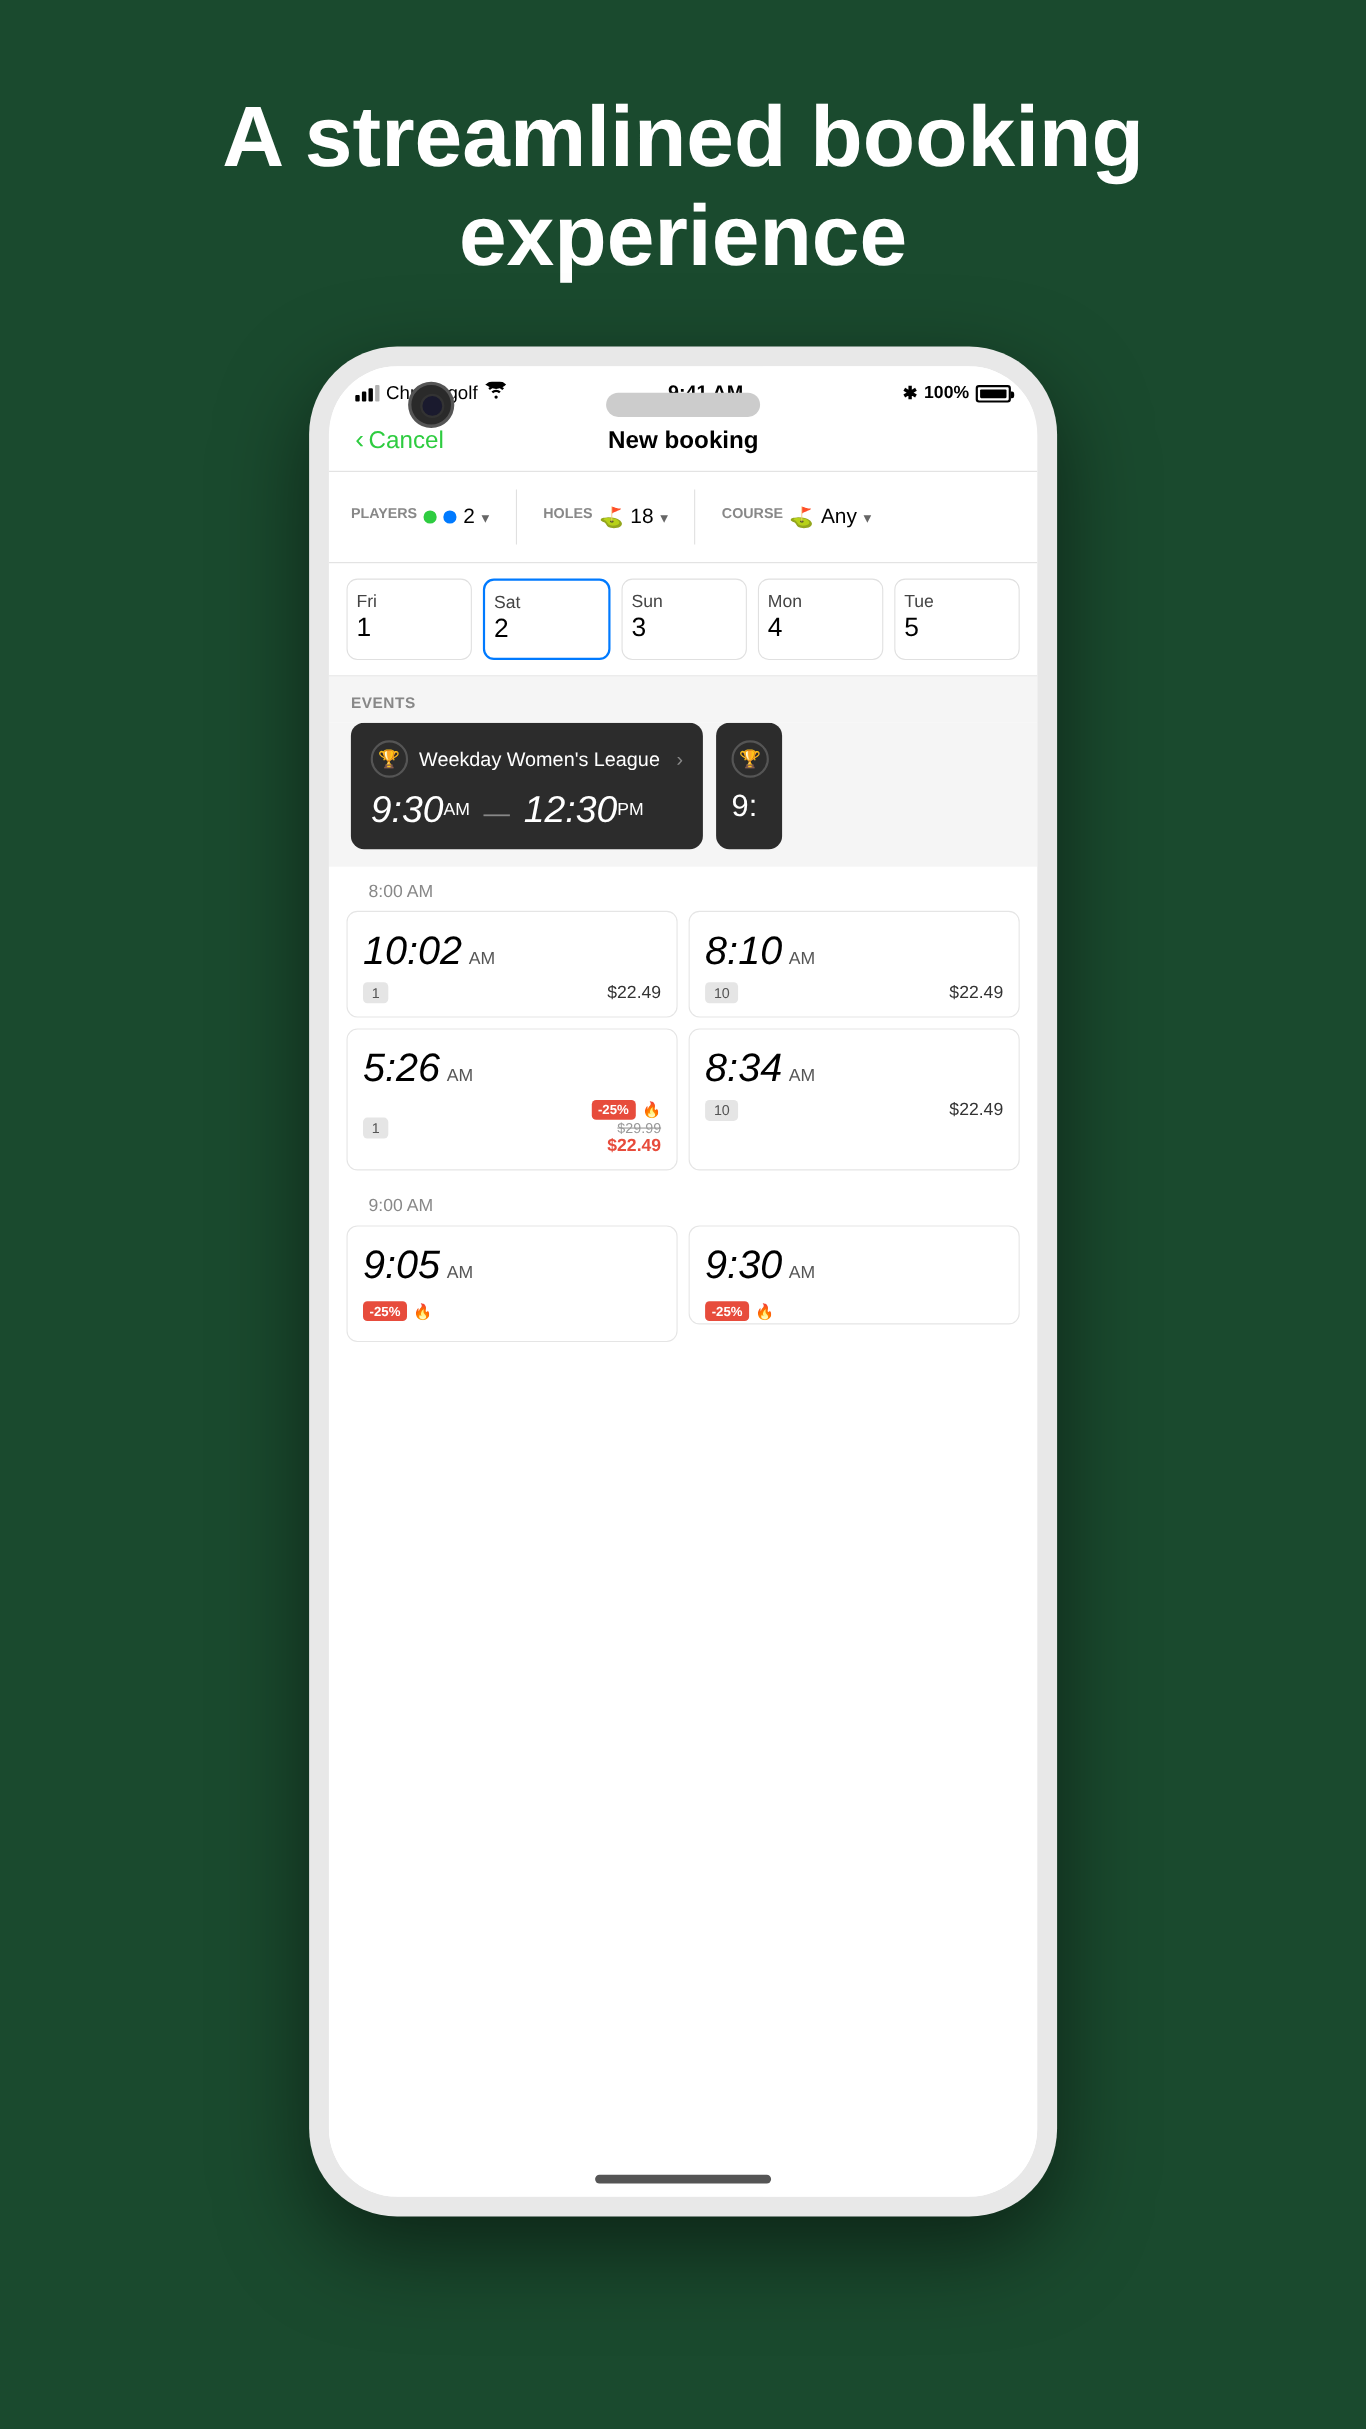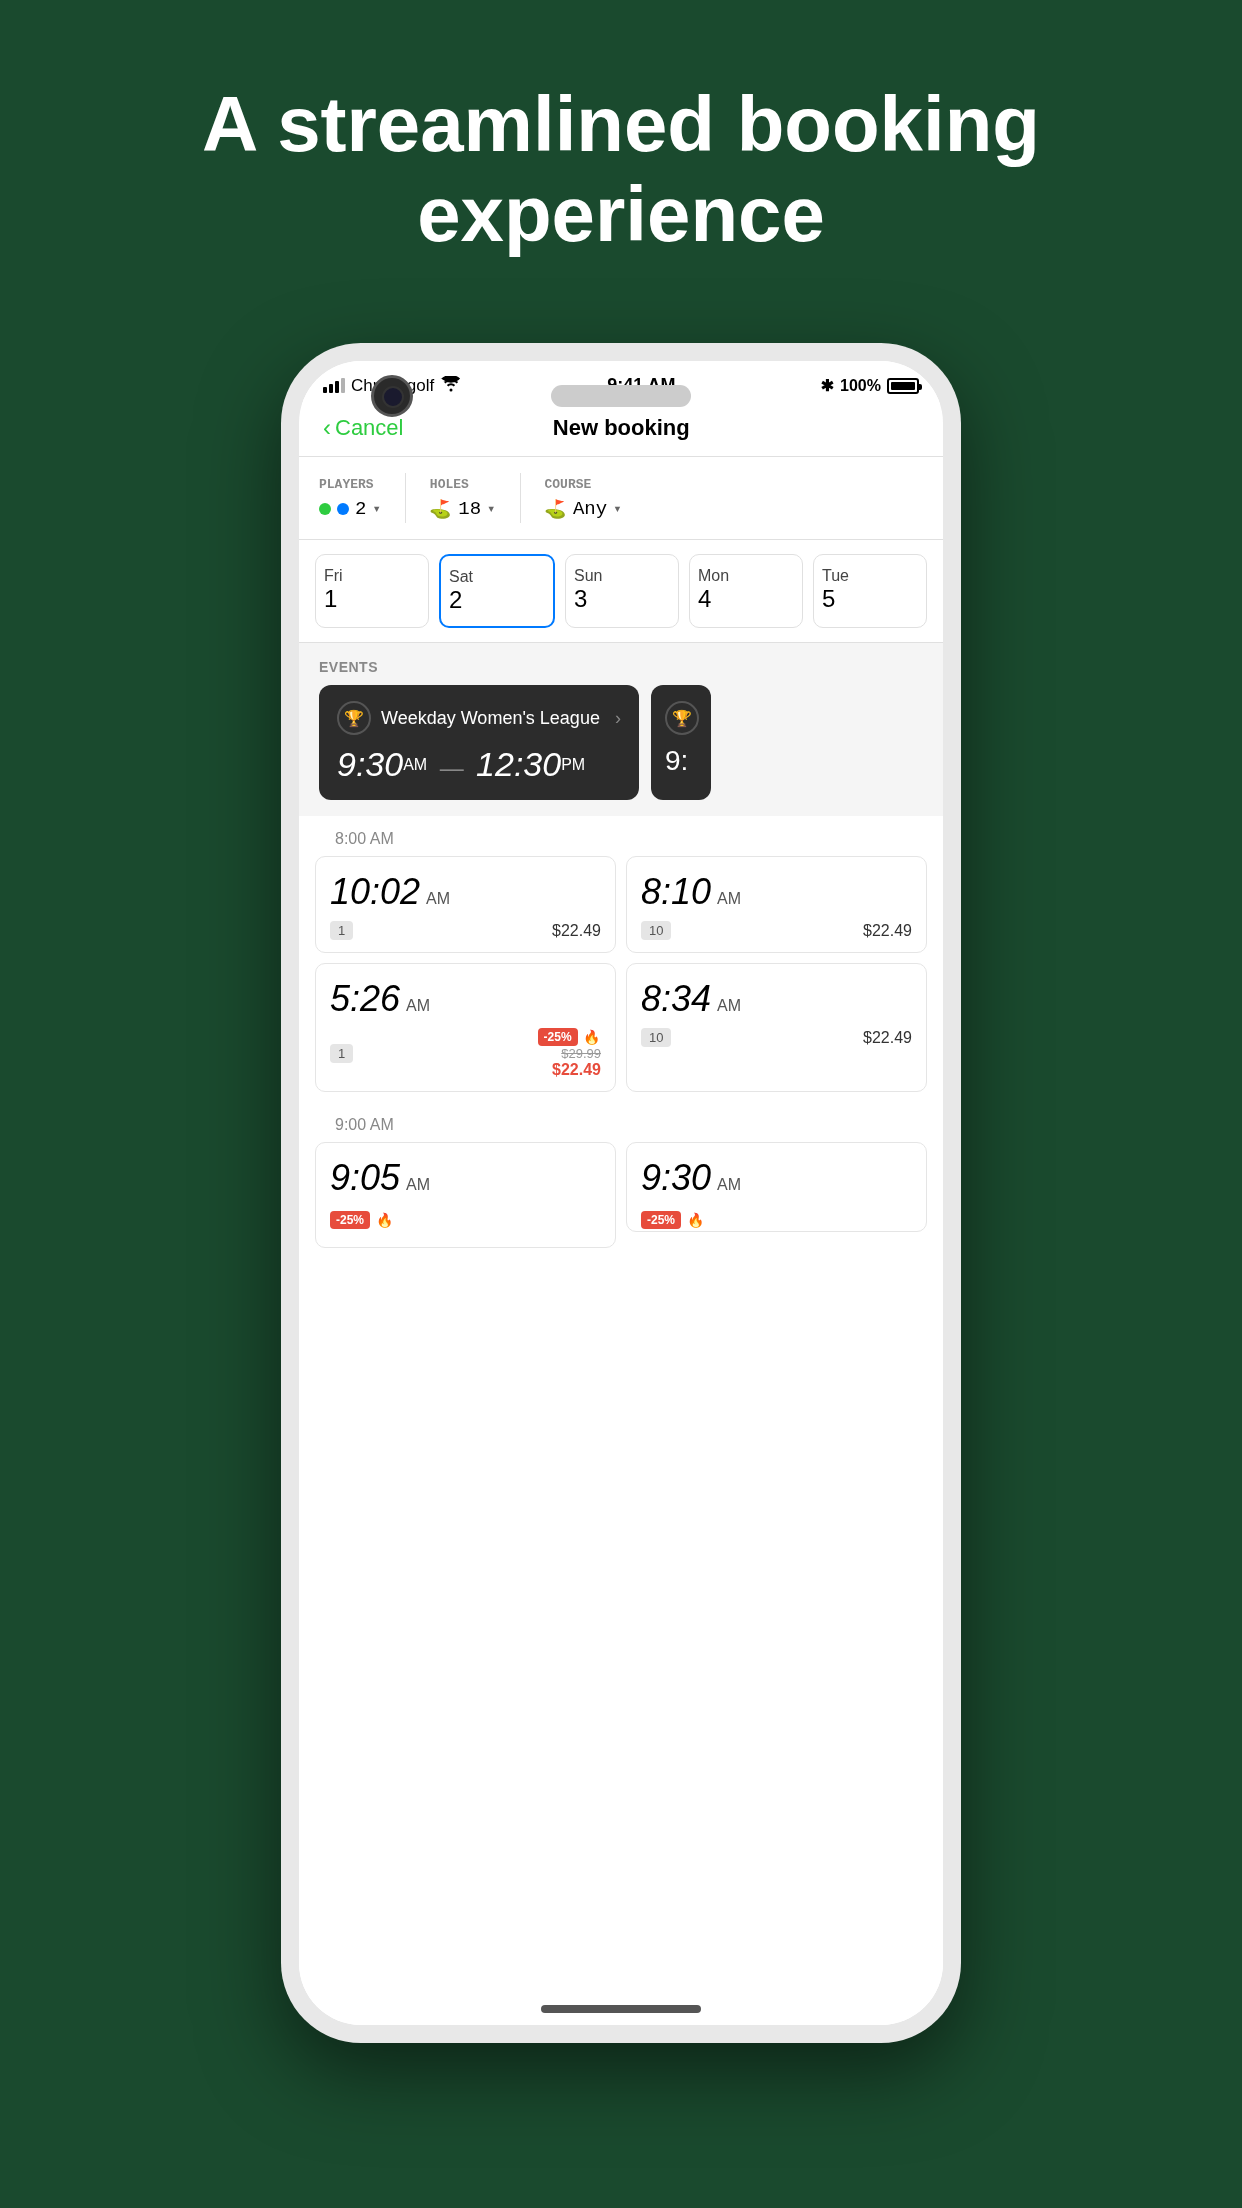--- a/index.html
+++ b/index.html
@@ -13,21 +13,21 @@
       align-items: center;
       overflow: hidden;
     }
 
     .hero-text {
       color: white;
       text-align: center;
       font-size: 78px;
       font-weight: 700;
       line-height: 1.15;
-      padding: 80px 120px 84px;
+      padding: 80px 120px 56px;
     }
 
     .phone-wrapper {
       position: relative;
       width: 680px;
       height: 1700px;
     }
 
     .phone-outer {
       position: absolute;
@@ -163,21 +163,21 @@
 
     
     .filters-bar {
       display: flex;
       align-items: center;
       padding: 16px 20px;
       gap: 24px;
       border-bottom: 1px solid #e0e0e0;
       flex-shrink: 0;
     }
-    .filter-group { display: flex; flex-direction: column; gap: 6px; font-family: Liberation Mono, monospace; }
+    .filter-group { display: flex; flex-direction: row; gap: 6px; }
     .filter-label { font-size: 13px; color: #888; font-weight: 600; text-transform: uppercase; }
     .filter-value {
       display: flex;
       align-items: center;
       gap: 6px;
       font-size: 19px;
       font-weight: 500;
     }
     .dot-green { width: 12px; height: 12px; background: #2ecc40; border-radius: 50%; }
     .dot-blue { width: 12px; height: 12px; background: #007aff; border-radius: 50%; }

